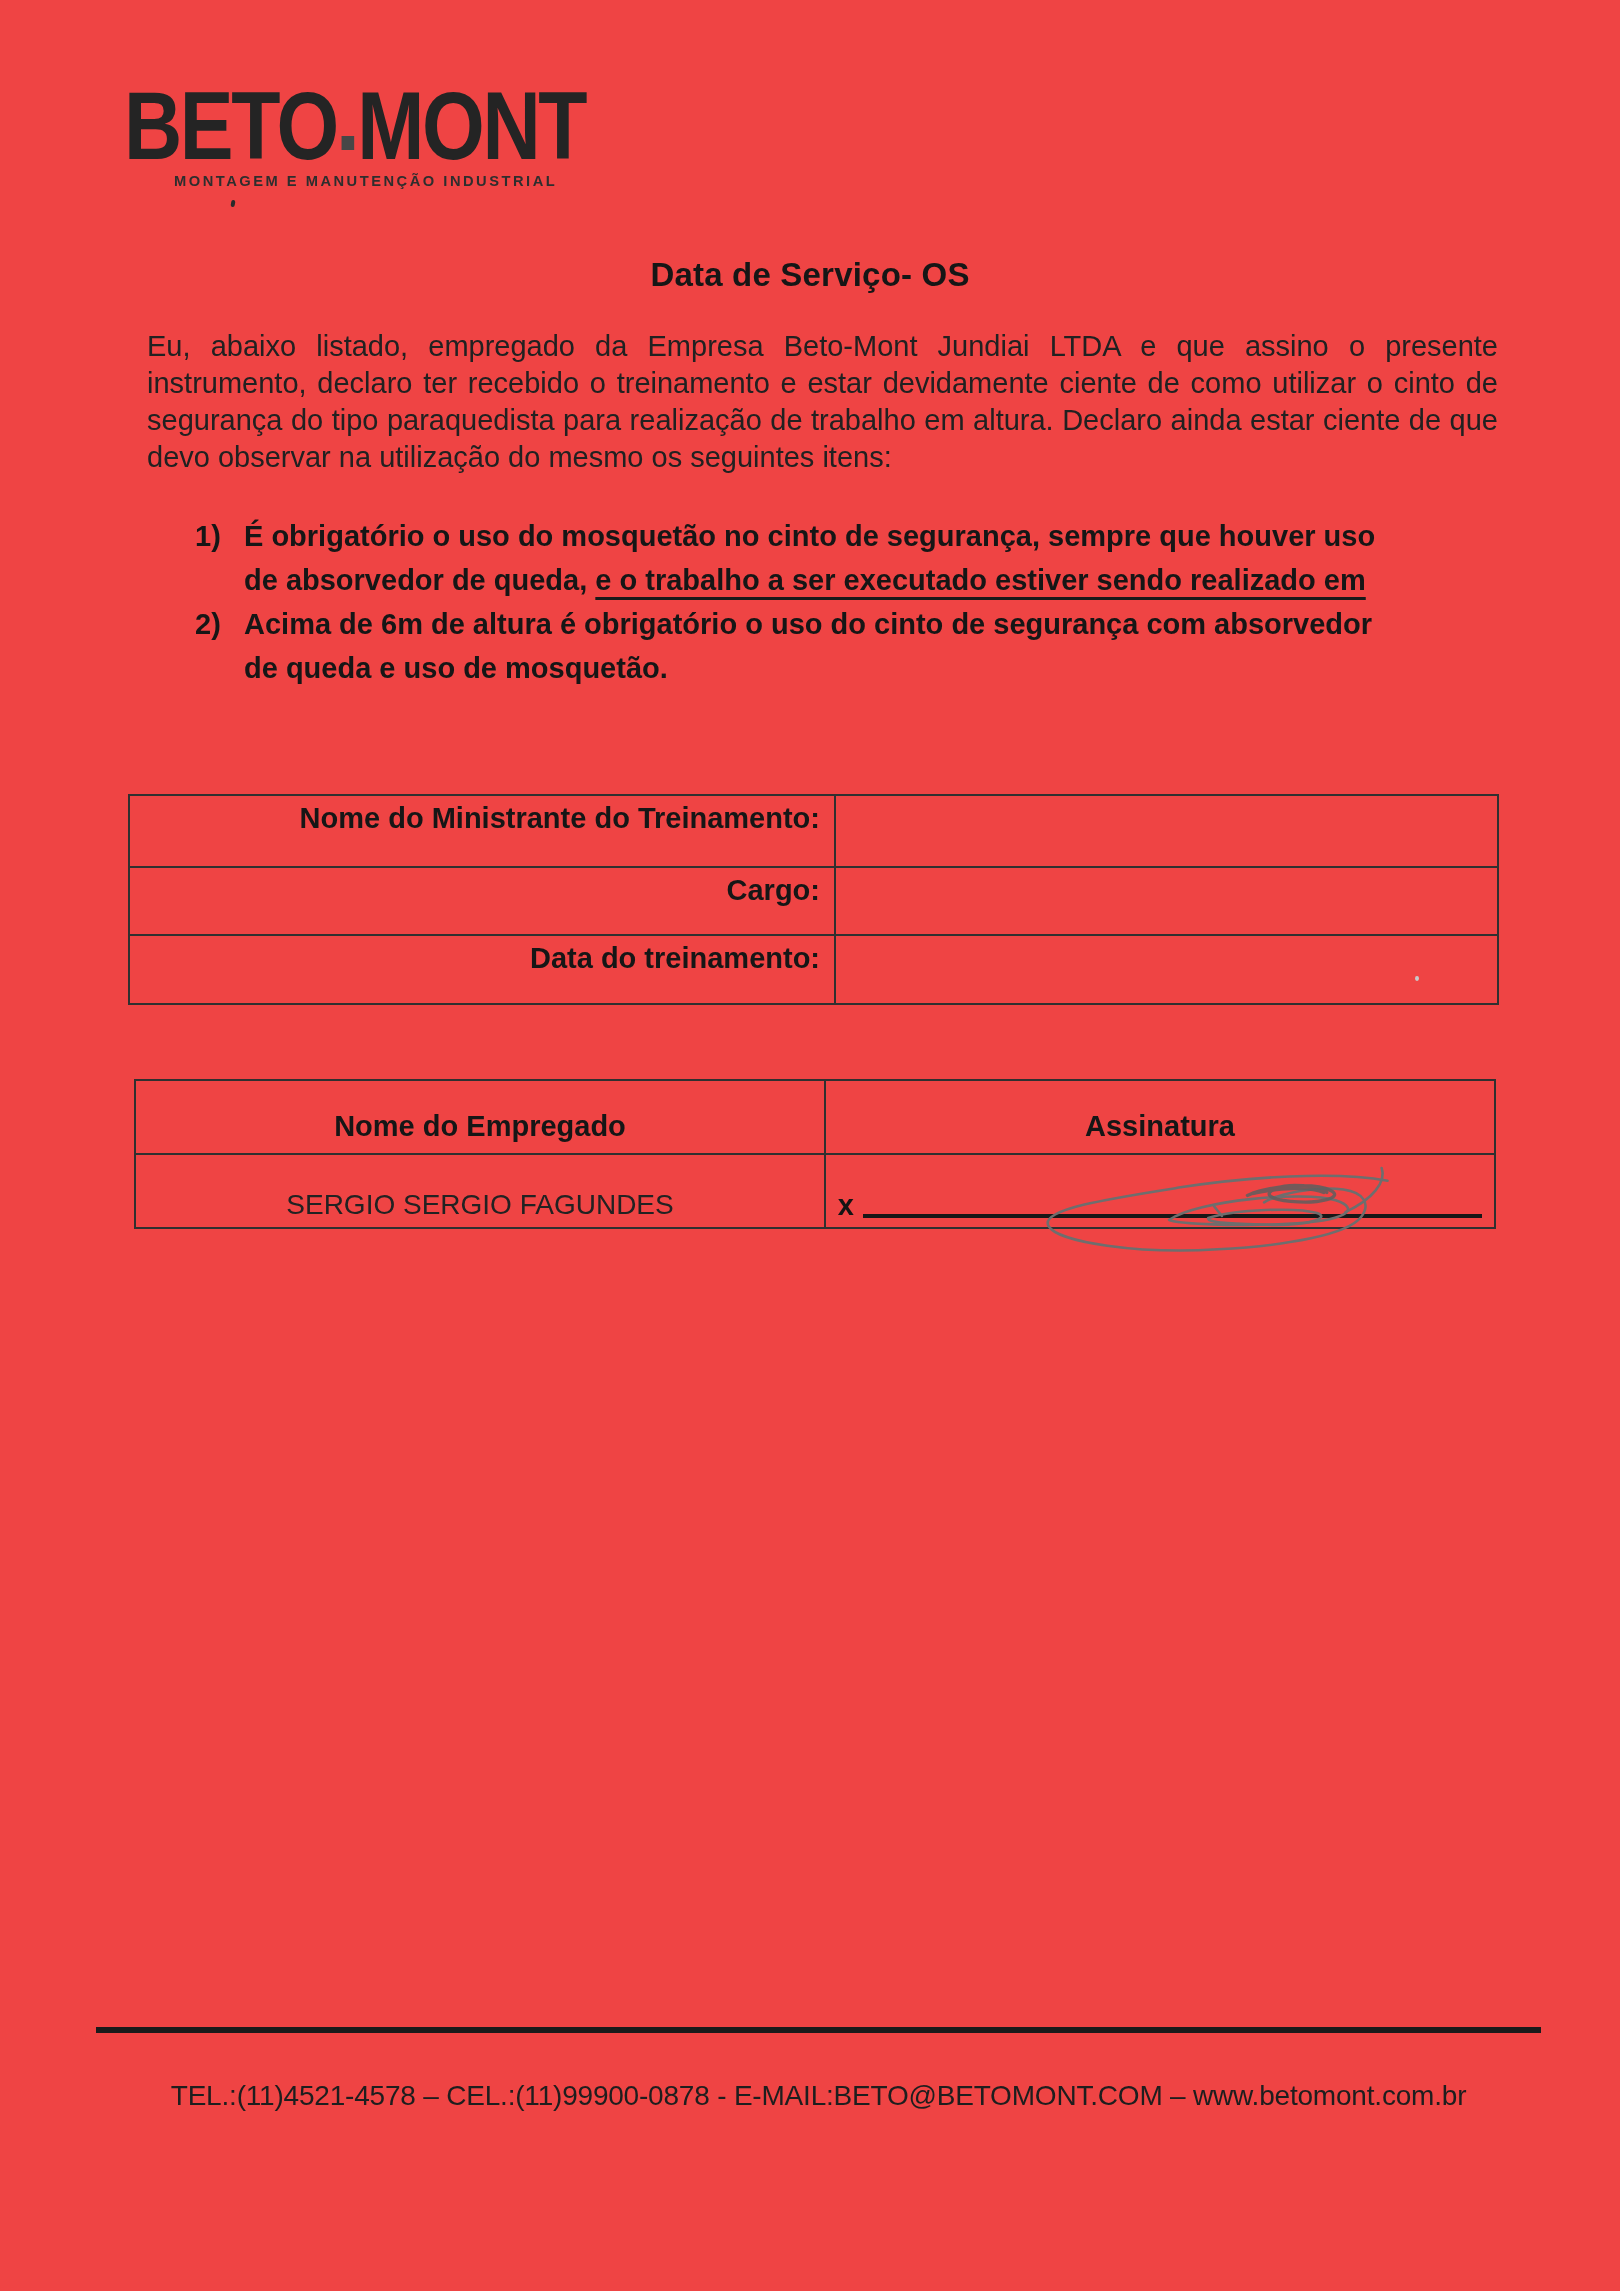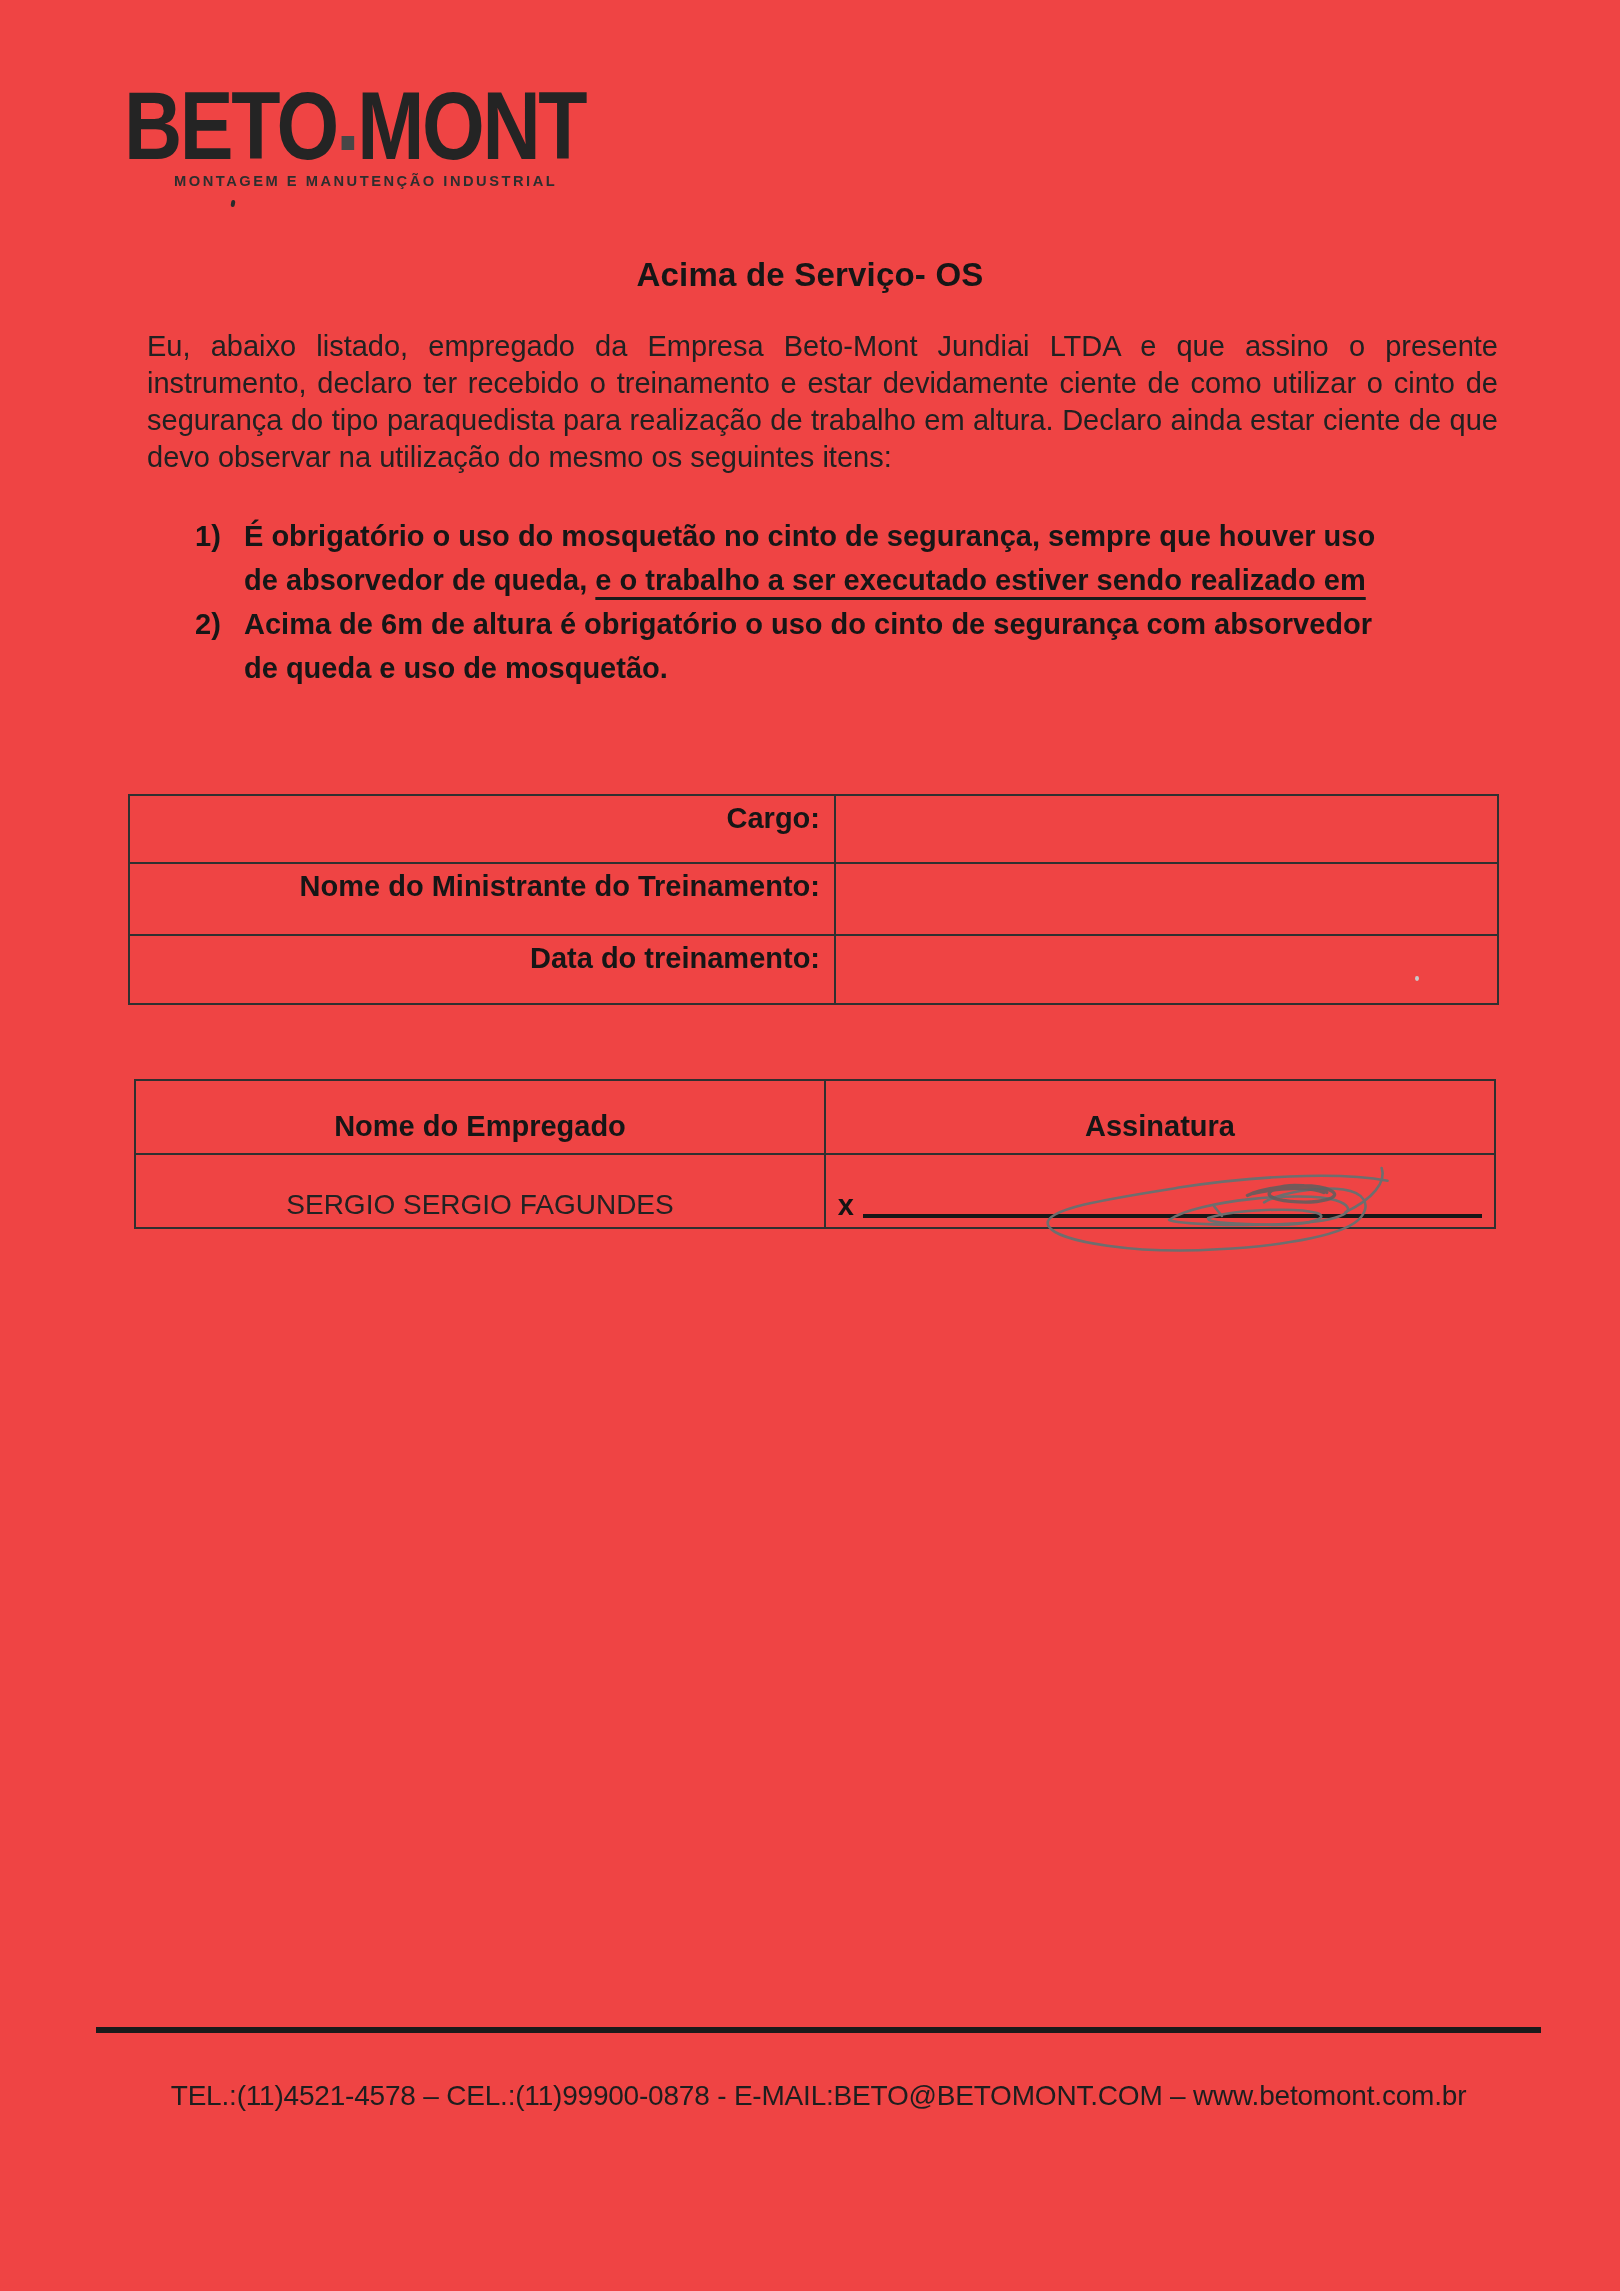--- a/index.html
+++ b/index.html
@@ -119,21 +119,21 @@
 </head>
 <body>
 
 <div class="page">
 
   <div class="logo-word"><span>BETO</span><span class="logo-dot"></span><span>MONT</span></div>
   <div class="logo-tagline">MONTAGEM E MANUTENÇÃO INDUSTRIAL</div>
   <div class="logo-speck"></div>
   <div class="scan-speck"></div>
 
-  <div class="doc-title">Acima de Serviço- OS</div>
+  <div class="doc-title">Data de Serviço- OS</div>
 
   <div class="intro">Eu, abaixo listado, empregado da Empresa Beto-Mont Jundiai LTDA e que assino o presente instrumento, declaro ter recebido o treinamento e estar devidamente ciente de como utilizar o cinto de segurança do tipo paraquedista para realização de trabalho em altura. Declaro ainda estar ciente de que devo observar na utilização do mesmo os seguintes itens:</div>
 
   <div class="os-list">
       <div class="os-item">
         <div class="os-num">1)</div>
         <div class="os-text">
           <div class="os-line"><span>É obrigatório o uso do mosquetão no cinto de segurança, sempre que houver uso</span></div>
           <div class="os-line"><span>de absorvedor de queda, </span><span class="u">e o trabalho a ser executado estiver sendo realizado em</span></div>
         </div>
@@ -142,26 +142,26 @@
         <div class="os-num">2)</div>
         <div class="os-text">
           <div class="os-line"><span>Acima de 6m de altura é obrigatório o uso do cinto de segurança com absorvedor</span></div>
           <div class="os-line"><span>de queda e uso de mosquetão.</span></div>
         </div>
       </div>
     </div>
 
   <table class="trainer-table">
     <tbody>
-        <tr style="height:68px;">
+        <tr style="height:72px;">
+      <td class="tt-label">Nome do Ministrante do Treinamento:</td>
+      <td class="tt-value"></td>
+    </tr>
+    <tr style="height:68px;">
       <td class="tt-label">Cargo:</td>
-      <td class="tt-value"></td>
-    </tr>
-    <tr style="height:72px;">
-      <td class="tt-label">Nome do Ministrante do Treinamento:</td>
       <td class="tt-value"></td>
     </tr>
     <tr style="height:69px;">
       <td class="tt-label">Data do treinamento:</td>
       <td class="tt-value"></td>
     </tr>
   </tbody>
     </table>
 
   <table class="emp-table">

